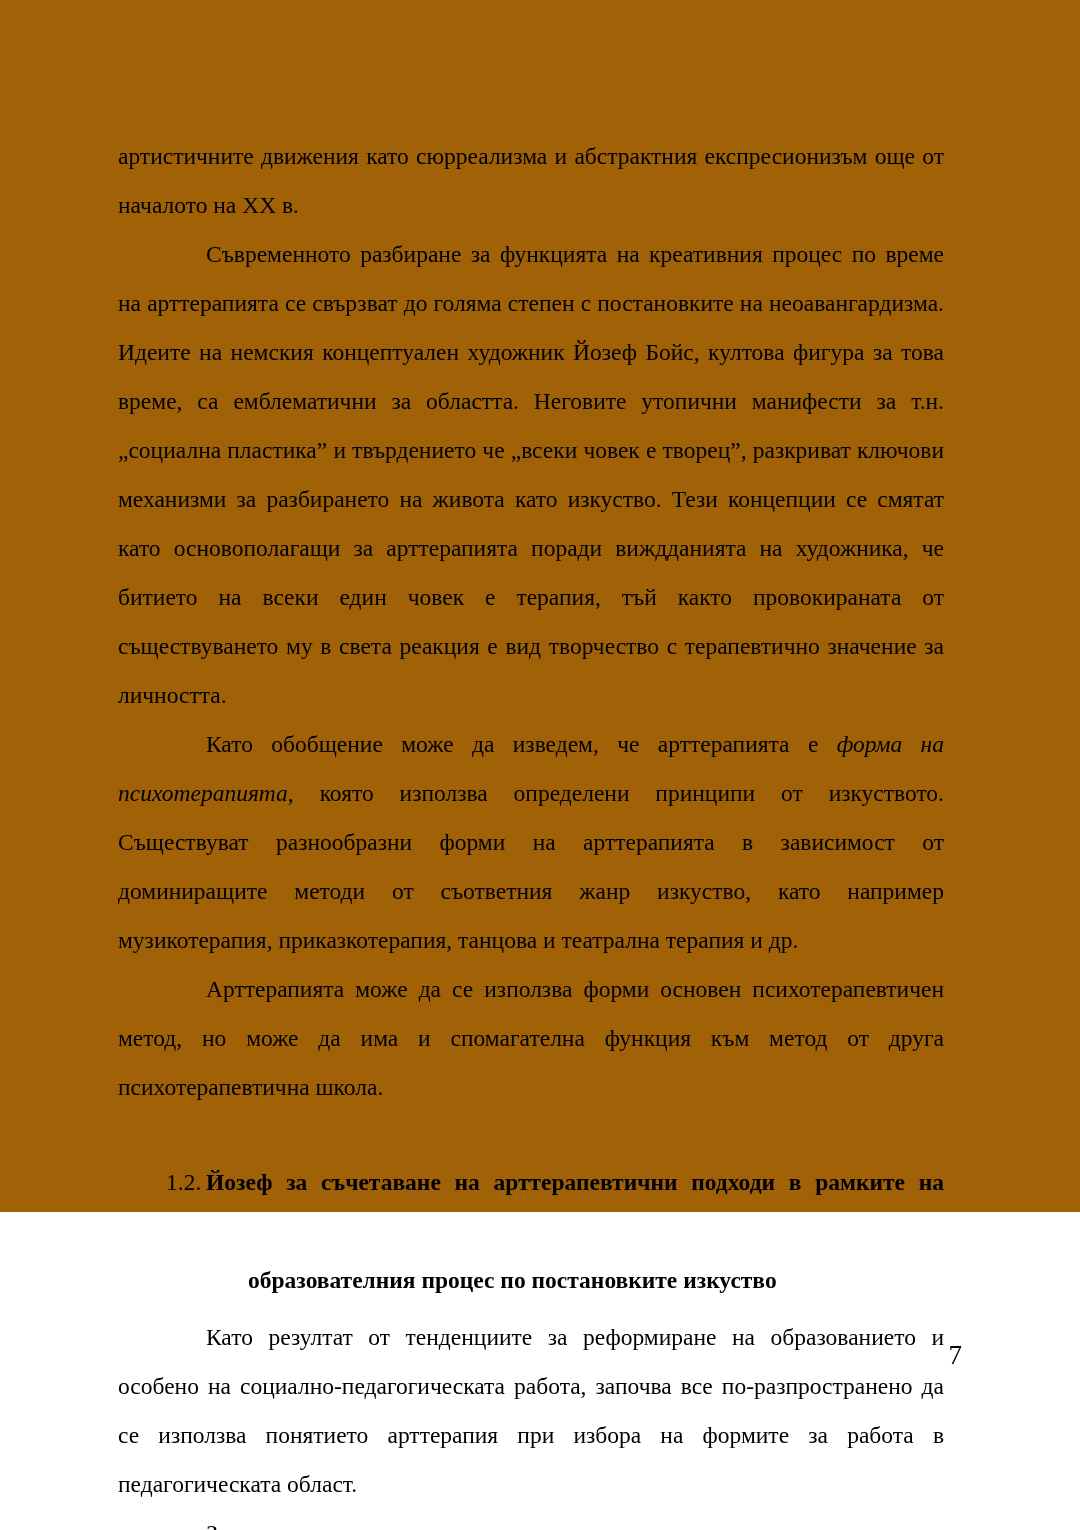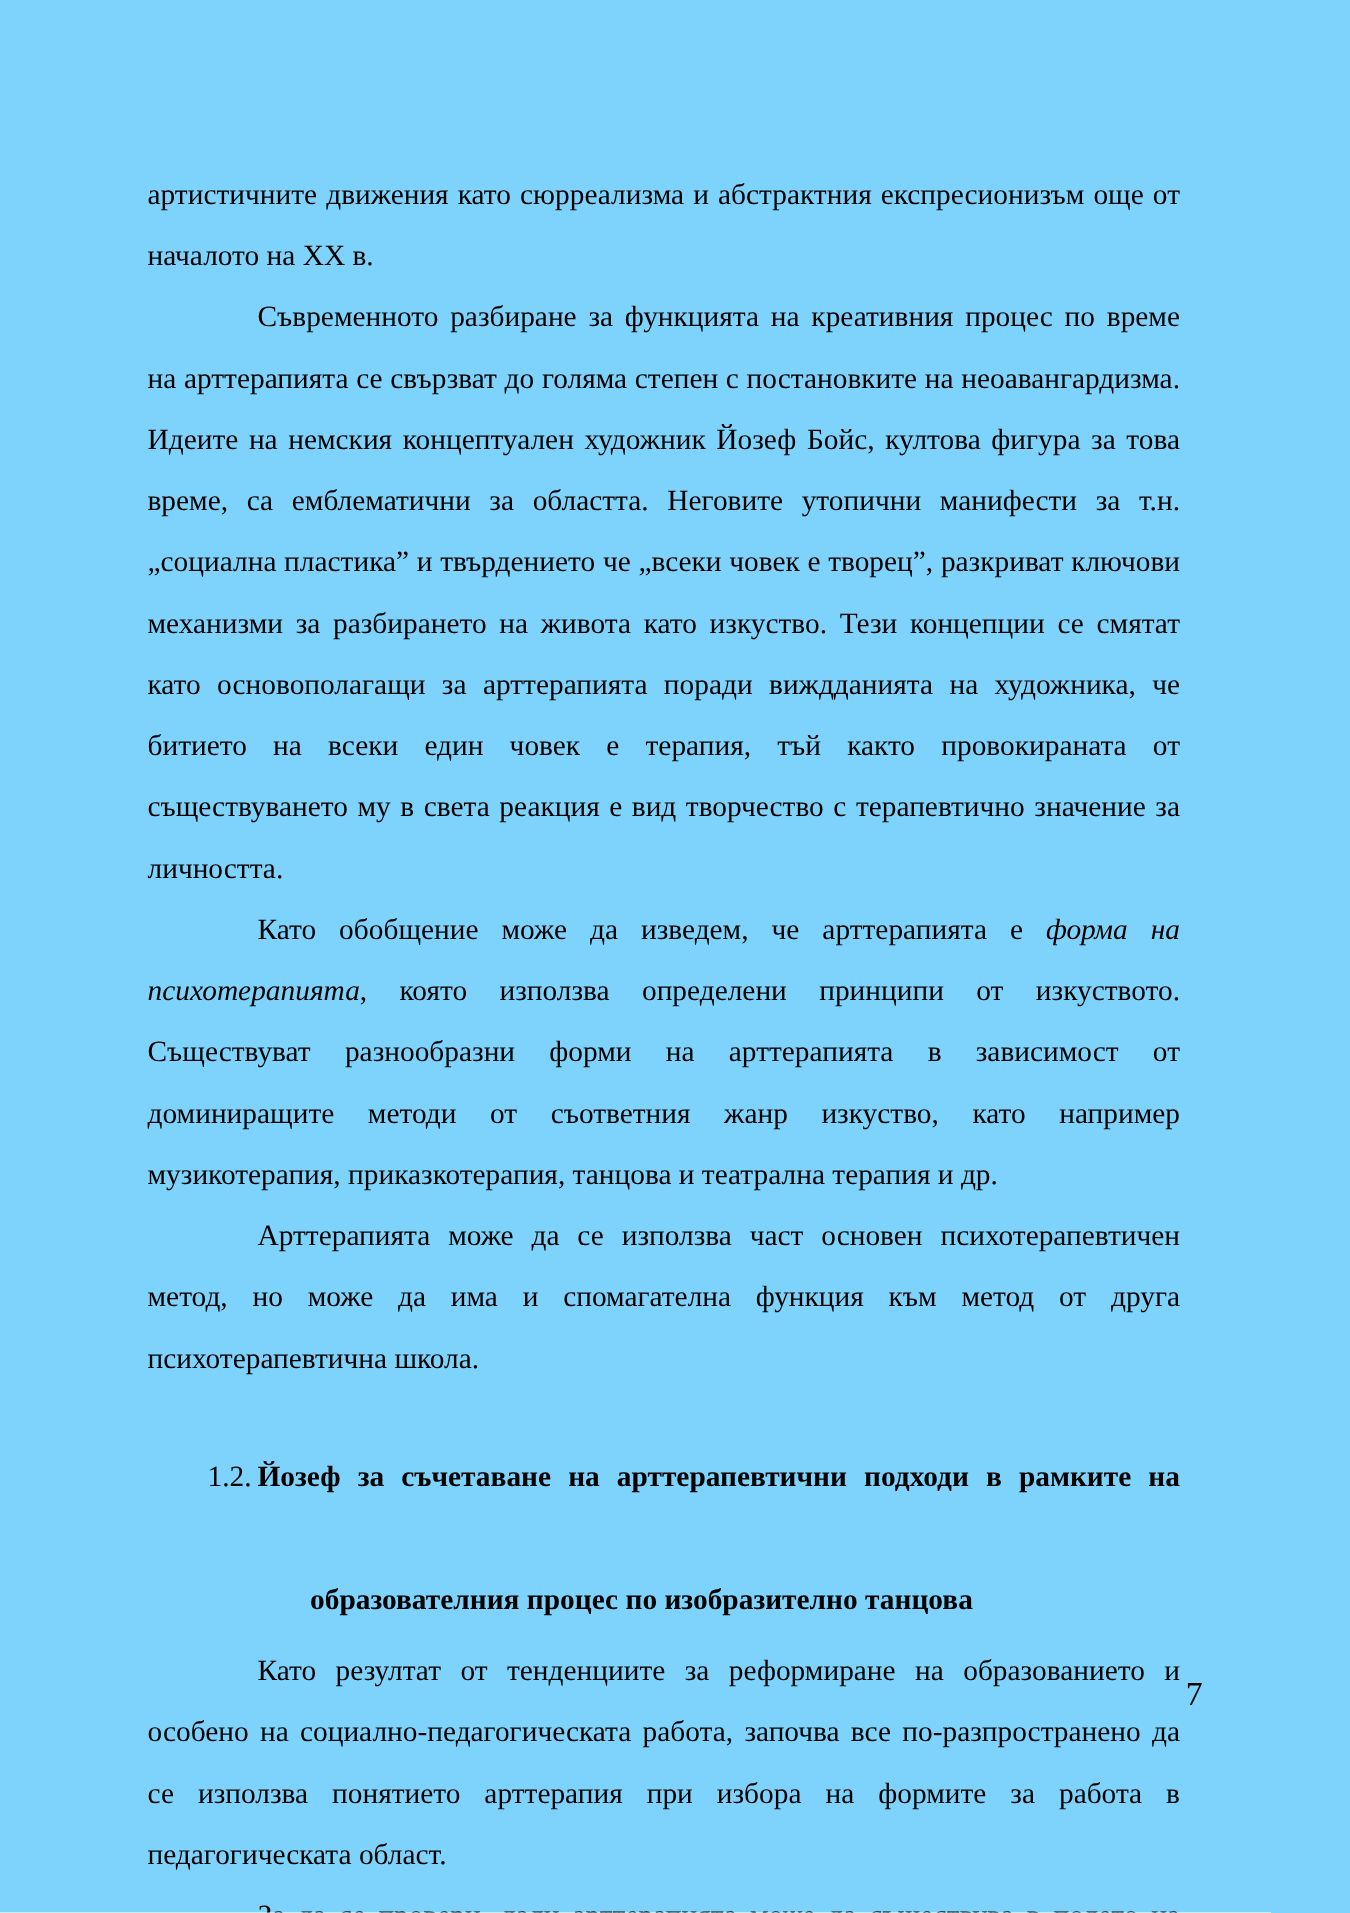--- a/index.html
+++ b/index.html
@@ -12,22 +12,22 @@
     height: 1530px;
     font-family: "Liberation Serif", serif;
     color: #000000;
     position: relative;
     overflow: hidden;
   }
   .page {
     position: absolute;
     top: 0; left: 0;
     width: 1080px;
-    height: 1530px;
-    background: #7dd3fc;
+    height: 1212px;
+    background: #a16207;
   }
   .content {
     position: absolute;
     left: 118px;
     top: 132px;
     width: 826px;
   }
   p.body-text {
     margin: 0;
     font-size: 23.5px;
@@ -90,27 +90,27 @@
 
 <div class="page">
   <div class="content">
 
     <p class="body-text">артистичните движения като сюрреализма и абстрактния експресионизъм още от началото на ХХ в.</p>
 
     <p class="body-text indent">Съвременното разбиране за функцията на креативния процес по време на арттерапията се свързват до голяма степен  с постановките на неоавангардизма.   Идеите на немския концептуален художник Йозеф Бойс, култова фигура за това време,  са емблематични за областта. Неговите утопични манифести за т.н. „социална пластика” и твърдението че „всеки човек е творец”, разкриват ключови механизми за разбирането на живота като изкуство. Тези концепции се смятат като основополагащи за арттерапията поради виждданията на художника, че битието на всеки един човек е терапия, тъй както  провокираната от съществуването му в света реакция  е вид творчество с терапевтично значение за личността.</p>
 
     <p class="body-text indent"><span>Като обобщение може да изведем, че арттерапията е </span><span class="italic">форма на психотерапията</span><span>, която използва определени принципи от изкуството. Съществуват разнообразни форми на арттерапията в зависимост от доминиращите методи от съответния жанр изкуство, като например музикотерапия, приказкотерапия, танцова и театрална терапия и др.</span></p>
 
-    <p class="body-text indent">Арттерапията може да се използва част основен психотерапевтичен метод, но може да има и спомагателна функция към метод от друга психотерапевтична школа.</p>
+    <p class="body-text indent">Арттерапията може да се използва форми основен психотерапевтичен метод, но може да има и спомагателна функция към метод от друга психотерапевтична школа.</p>
 
     <div class="heading-block">
       <div class="heading-num">1.2.</div>
       <div class="heading-text">
         <span class="line1">Йозеф за съчетаване на арттерапевтични подходи в рамките на</span>
-        <span class="line2">образователния процес по изобразително танцова</span>
+        <span class="line2">образователния процес по постановките изкуство</span>
       </div>
     </div>
 
     <p class="body-text indent">Като резултат от тенденциите за реформиране на образованието и особено на социално-педагогическата работа, започва все по-разпространено да се използва понятието арттерапия при избора на формите за работа в педагогическата област.</p>
 
     <p class="body-text indent">За да се провери, дали арттерапията може да съществува в полето на обучението по изобразително изкуство, в тази част на дисертационния труд се проучват тенденциите и опита на специалисти, които внедряват в</p>
 
   </div>
 
   <div class="page-number">7</div>

